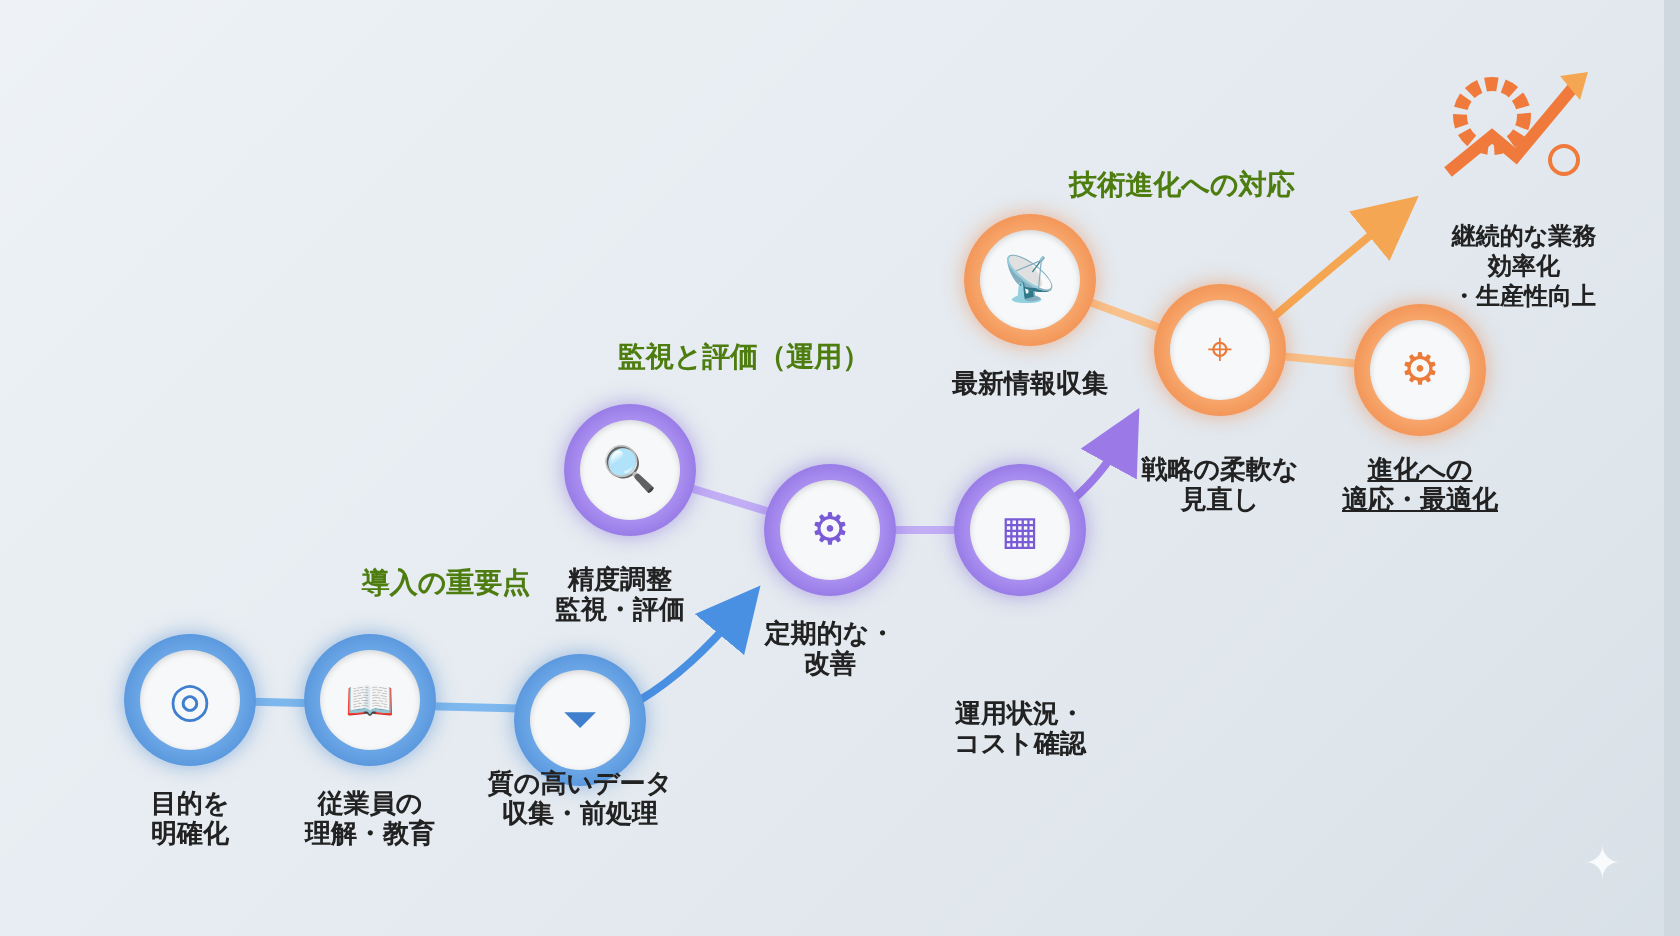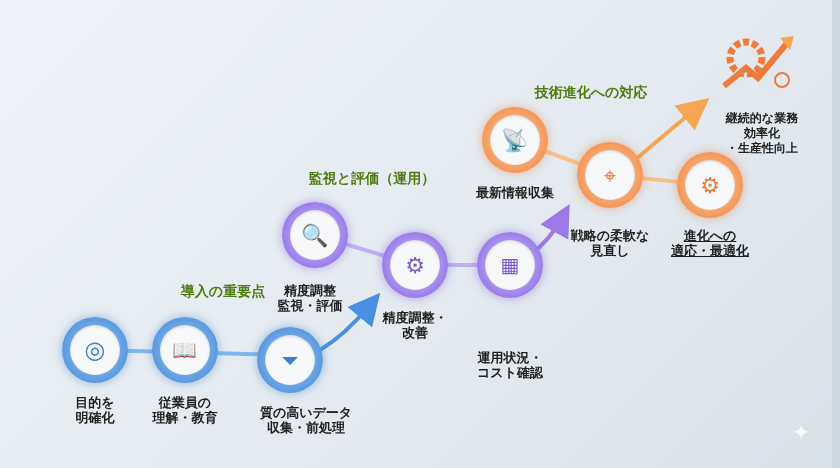--- a/index.html
+++ b/index.html
@@ -62,37 +62,37 @@
     </div>
   </div>
 <div class="label" style="left:185px;top:395px;">従業員の
 理解・教育</div>
 
 <div class="node blue" style="left:257px;top:327px;">
     <div class="inner">
       <span style="color:#3f7fce;font-size:22px;">⏷</span>
     </div>
   </div>
-<div class="label" style="left:290px;top:405px;margin-left:16px;">質の高いデータ
+<div class="label" style="left:290px;top:385px;">質の高いデータ
 収集・前処理</div>
 
 <div class="node purple" style="left:282px;top:202px;">
     <div class="inner">
       <span style="color:#7a5bd6;font-size:22px;">🔍</span>
     </div>
   </div>
 <div class="label" style="left:310px;top:283px;">精度調整
 監視・評価</div>
 
 <div class="node purple" style="left:382px;top:232px;">
     <div class="inner">
       <span style="color:#7a5bd6;font-size:22px;">⚙</span>
     </div>
   </div>
-<div class="label" style="left:415px;top:310px;">精度調整・
+<div class="label" style="left:415px;top:310px;">定期的な・
 改善</div>
 
 <div class="node purple" style="left:477px;top:232px;">
     <div class="inner">
       <span style="color:#7a5bd6;font-size:20px;">▦</span>
     </div>
   </div>
 <div class="label" style="left:510px;top:310px;margin-top:40px;">運用状況・
 コスト確認</div>
 

